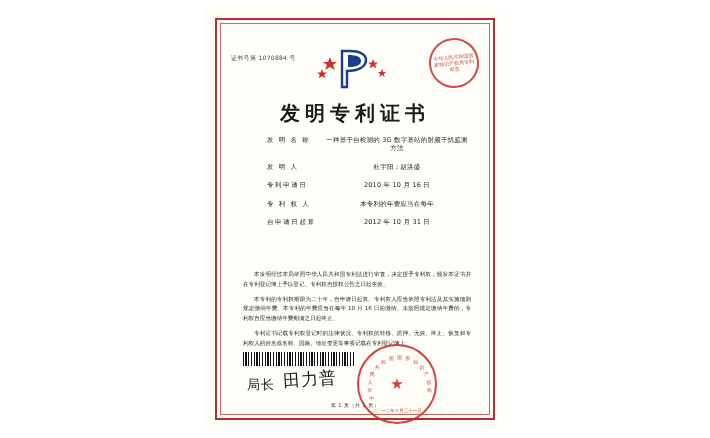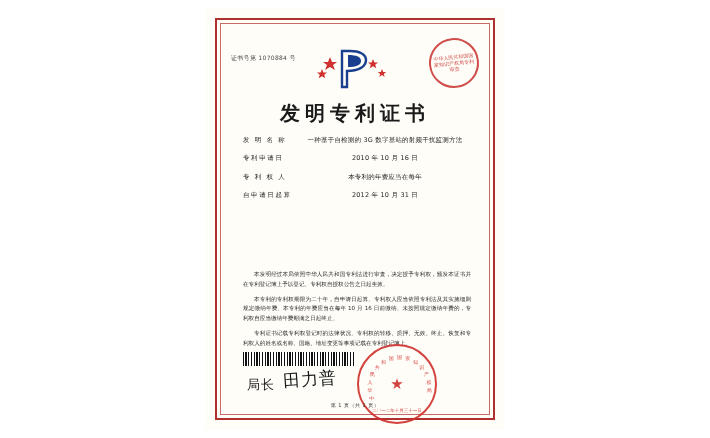--- a/index.html
+++ b/index.html
@@ -131,20 +131,21 @@
     margin-bottom: 10px;
     font-size: 6.5px;
     color: #1f1f1f;
     line-height: 1.3;
   }
   .field-label {
     width: 56px;
     flex: none;
     letter-spacing: 1.6px;
     color: #1f1f1f;
+    margin-left: 24px;
   }
   .field-value {
     flex: 1;
     letter-spacing: 0.2px;
     text-align: center;
   }
 
   .body-text {
     position: absolute;
     left: 38px;
@@ -281,20 +282,24 @@
         </g>
       </svg>
     </div>
 
     <div class="title">发明专利证书</div>
 
     <div class="fields">
       <div class="field-row">
         <div class="field-label">发 明 名 称</div>
         <div class="field-value">一种基于自检测的 3G 数字基站的射频干扰监测方法</div>
+      </div>
+      <div class="field-row">
+        <div class="field-label">发 明 人</div>
+        <div class="field-value">杜宇阳；赵洪盛</div>
       </div>
       <div class="field-row">
         <div class="field-label">专利申请日</div>
         <div class="field-value">2010 年 10 月 16 日</div>
       </div>
       <div class="field-row">
         <div class="field-label">专 利 权 人</div>
         <div class="field-value">本专利的年费应当在每年</div>
       </div>
       <div class="field-row">

